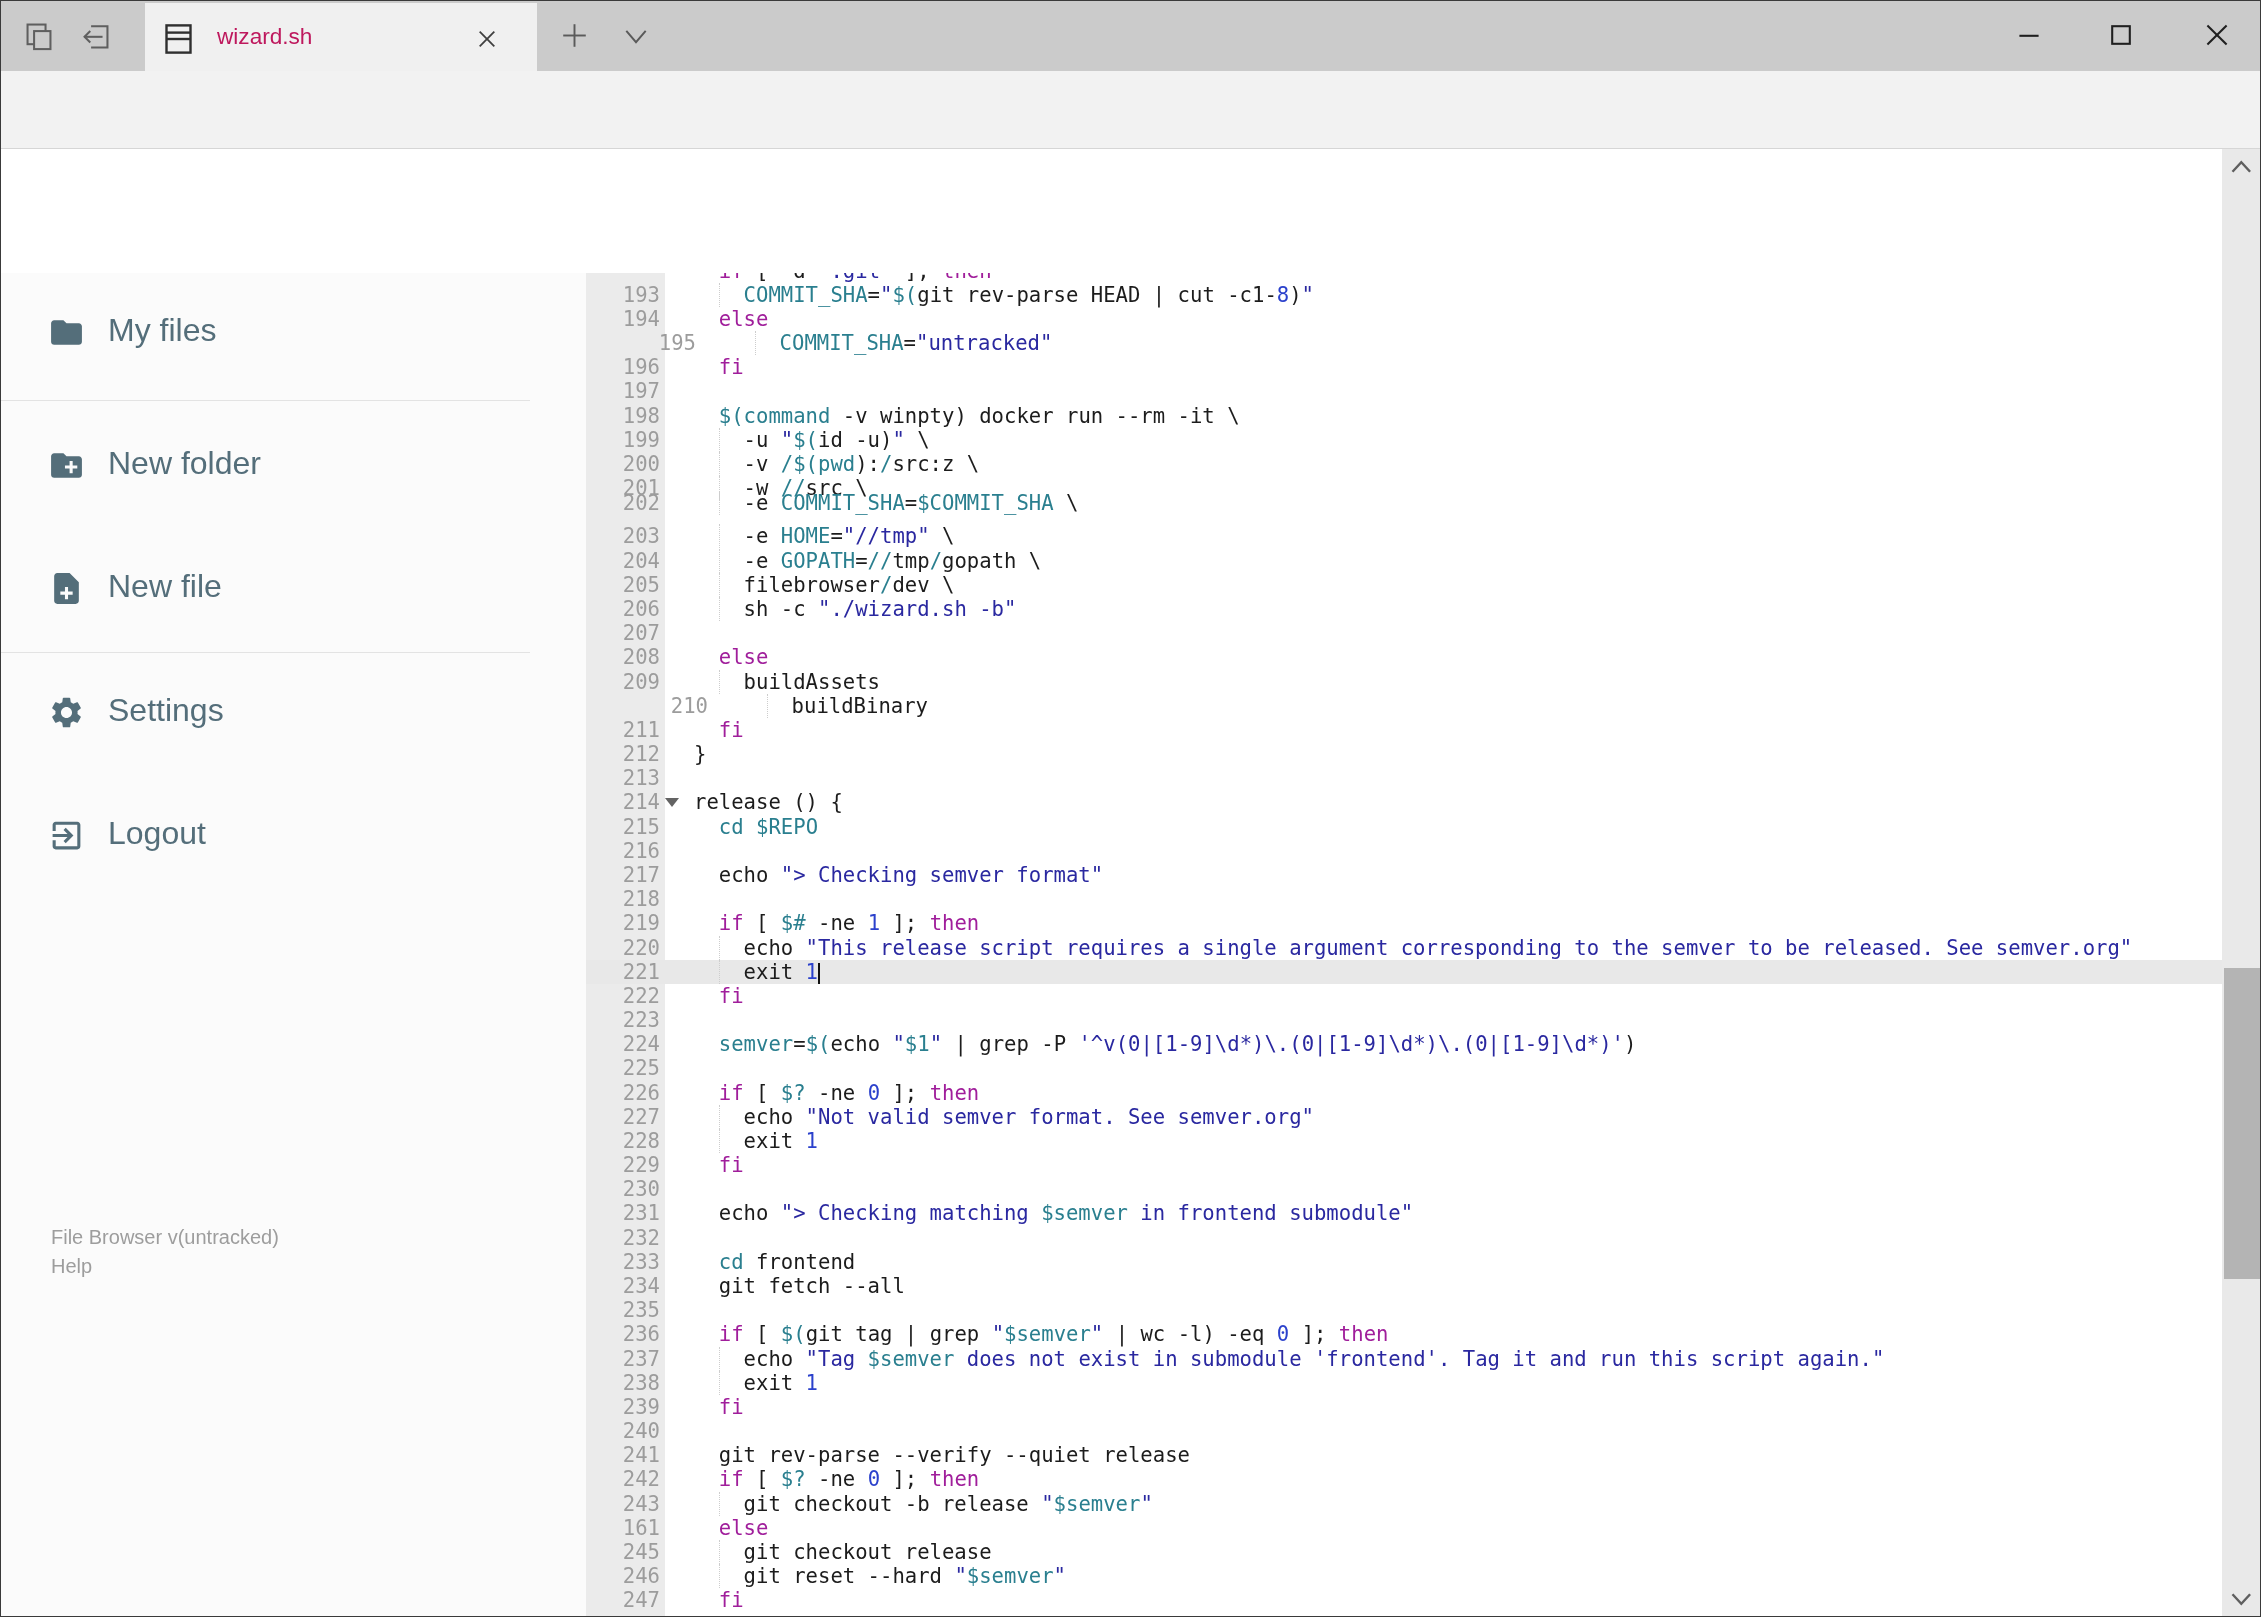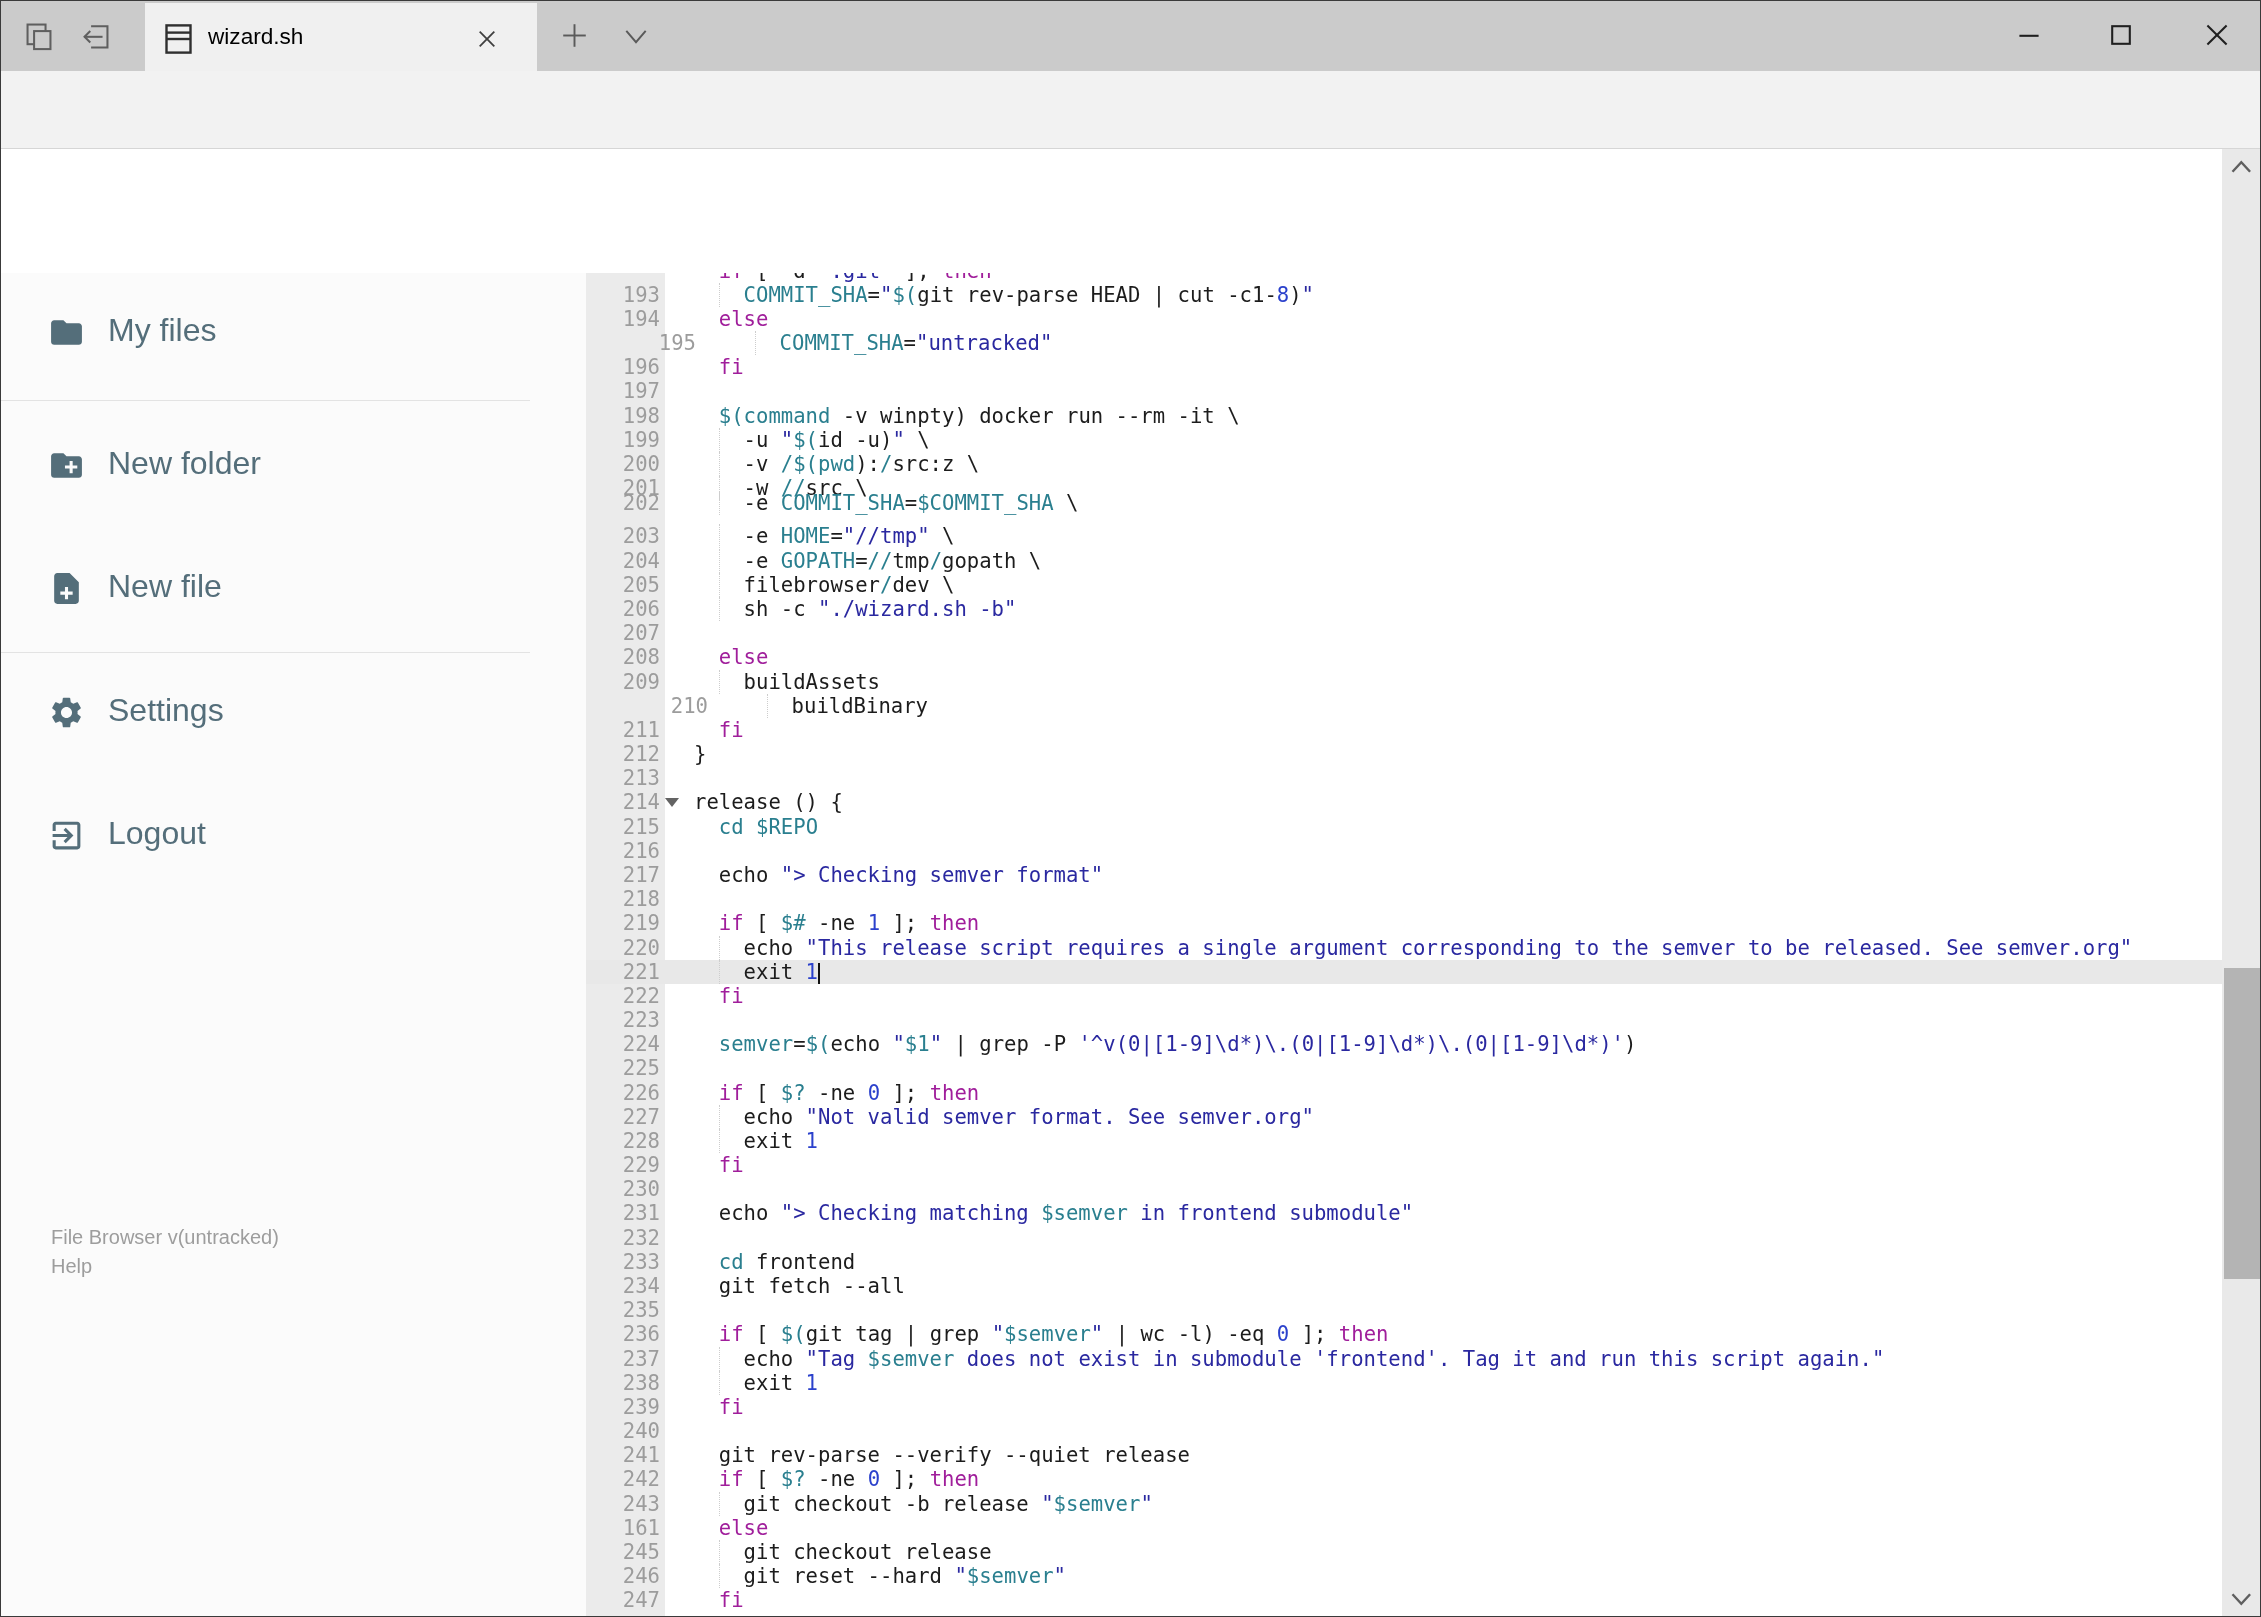--- a/index.html
+++ b/index.html
@@ -6,21 +6,21 @@
   .screen{position:relative;width:2261px;height:1617px;background:#fff;overflow:hidden;
           font-family:"Liberation Sans",sans-serif;-webkit-font-smoothing:antialiased;}
   .frame{position:absolute;inset:0;border:1.6px solid #3a3a3a;pointer-events:none;z-index:99;}
   svg{display:block;}
 
   
   .tabbar{position:absolute;left:0;top:0;width:2261px;height:71px;background:#cbcbcb;}
   .tabbar .sideicon{position:absolute;top:18px;width:36px;height:36px;}
   .tab{position:absolute;left:145px;top:3.2px;width:392px;height:68px;background:#f0f0f0;}
   .tab .favicon{position:absolute;left:18px;top:19.4px;}
-  .tab .title{position:absolute;left:63px;top:21px;font-size:22.6px;color:#000000;}
+  .tab .title{position:absolute;left:72px;top:21px;font-size:22.6px;color:#be185d;}
   .tab .close{position:absolute;left:329px;top:22.6px;width:26px;height:26px;}
   .newtab{position:absolute;left:560px;top:21px;width:29px;height:29px;}
   .tablist{position:absolute;left:623px;top:26px;width:26px;height:21px;}
   .winctl{position:absolute;top:19.4px;width:32px;height:32px;}
 
   
   .navbar{position:absolute;left:0;top:71px;width:2261px;height:78px;background:#f2f2f2;border-bottom:0.8px solid #d6d6d6;box-sizing:border-box;}
   .navbtn{position:absolute;top:92px;width:36px;height:36px;}
   .urlbox{position:absolute;left:383px;top:78px;width:1431px;height:65px;background:#fff;border:0.8px solid #d4d4d4;box-sizing:border-box;}
   .urlbox .uinfo{position:absolute;left:11.3px;top:14.5px;width:34px;height:34px;}

